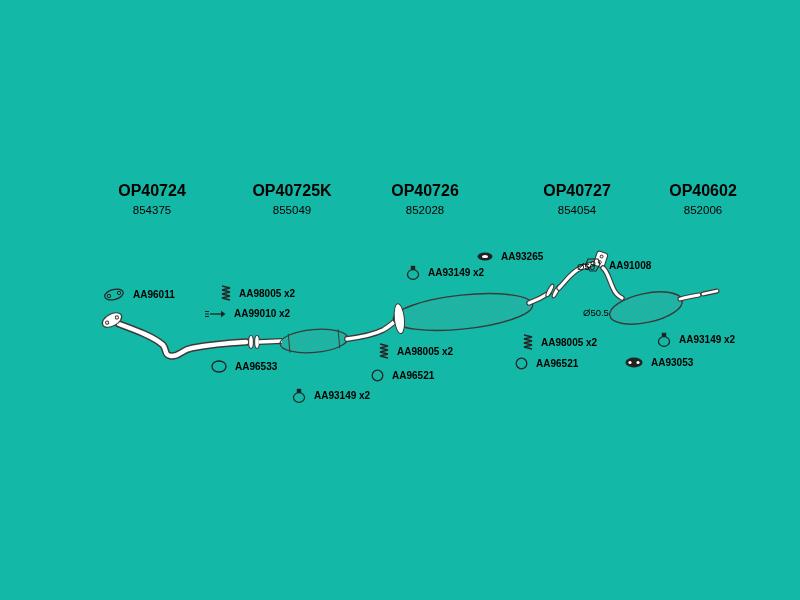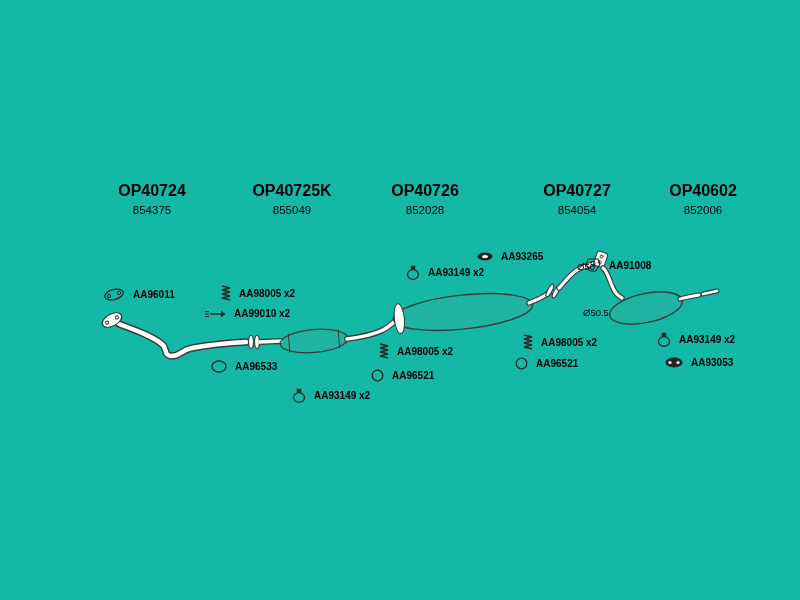--- a/index.html
+++ b/index.html
@@ -232,21 +232,21 @@
   <div class="plabel" style="left:657px;top:332px">
     <span class="ic">
       <svg width="14" height="15" viewBox="0 0 14 15">
         <rect x="4.8" y="0.8" width="4.4" height="4" fill="#222"></rect>
         <ellipse cx="7" cy="9.5" rx="5.5" ry="4.8" fill="none" stroke="#222" stroke-width="1.2"></ellipse>
       </svg>
     </span>
     <span>AA93149 x2</span>
   </div>
 
-  <div class="plabel" style="left:665px;top:357px">
+  <div class="plabel" style="left:625px;top:357px">
     <span class="ic">
       <svg width="18" height="11" viewBox="0 0 18 11">
         <ellipse cx="9" cy="5.5" rx="8.5" ry="5" fill="#222"></ellipse>
         <circle cx="5" cy="5.5" r="1.6" fill="#fff"></circle>
         <circle cx="13" cy="5.5" r="1.6" fill="#fff"></circle>
       </svg>
     </span>
     <span>AA93053</span>
   </div>
 

